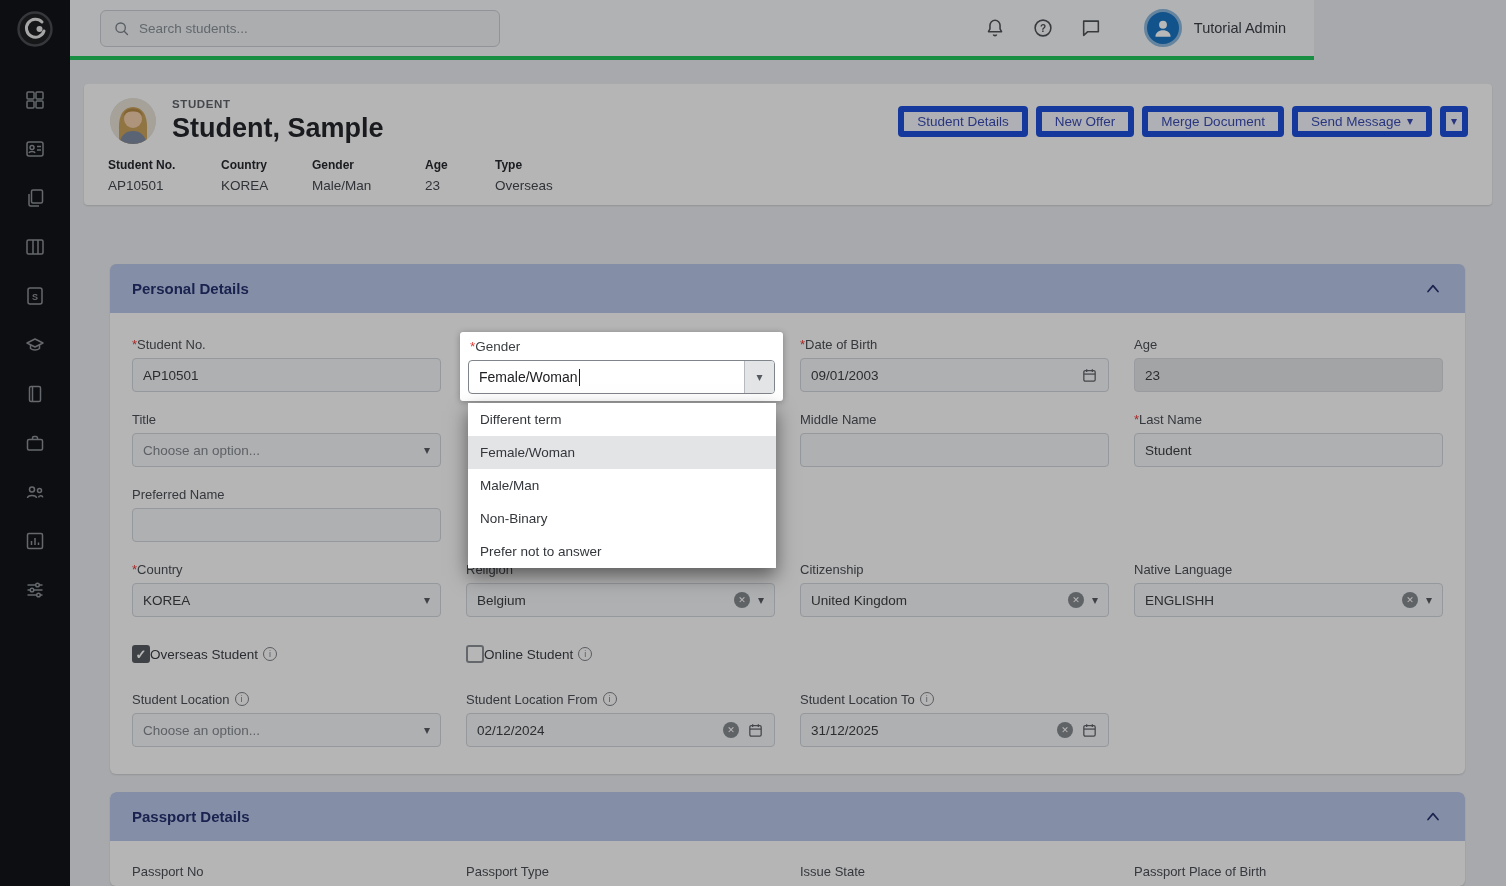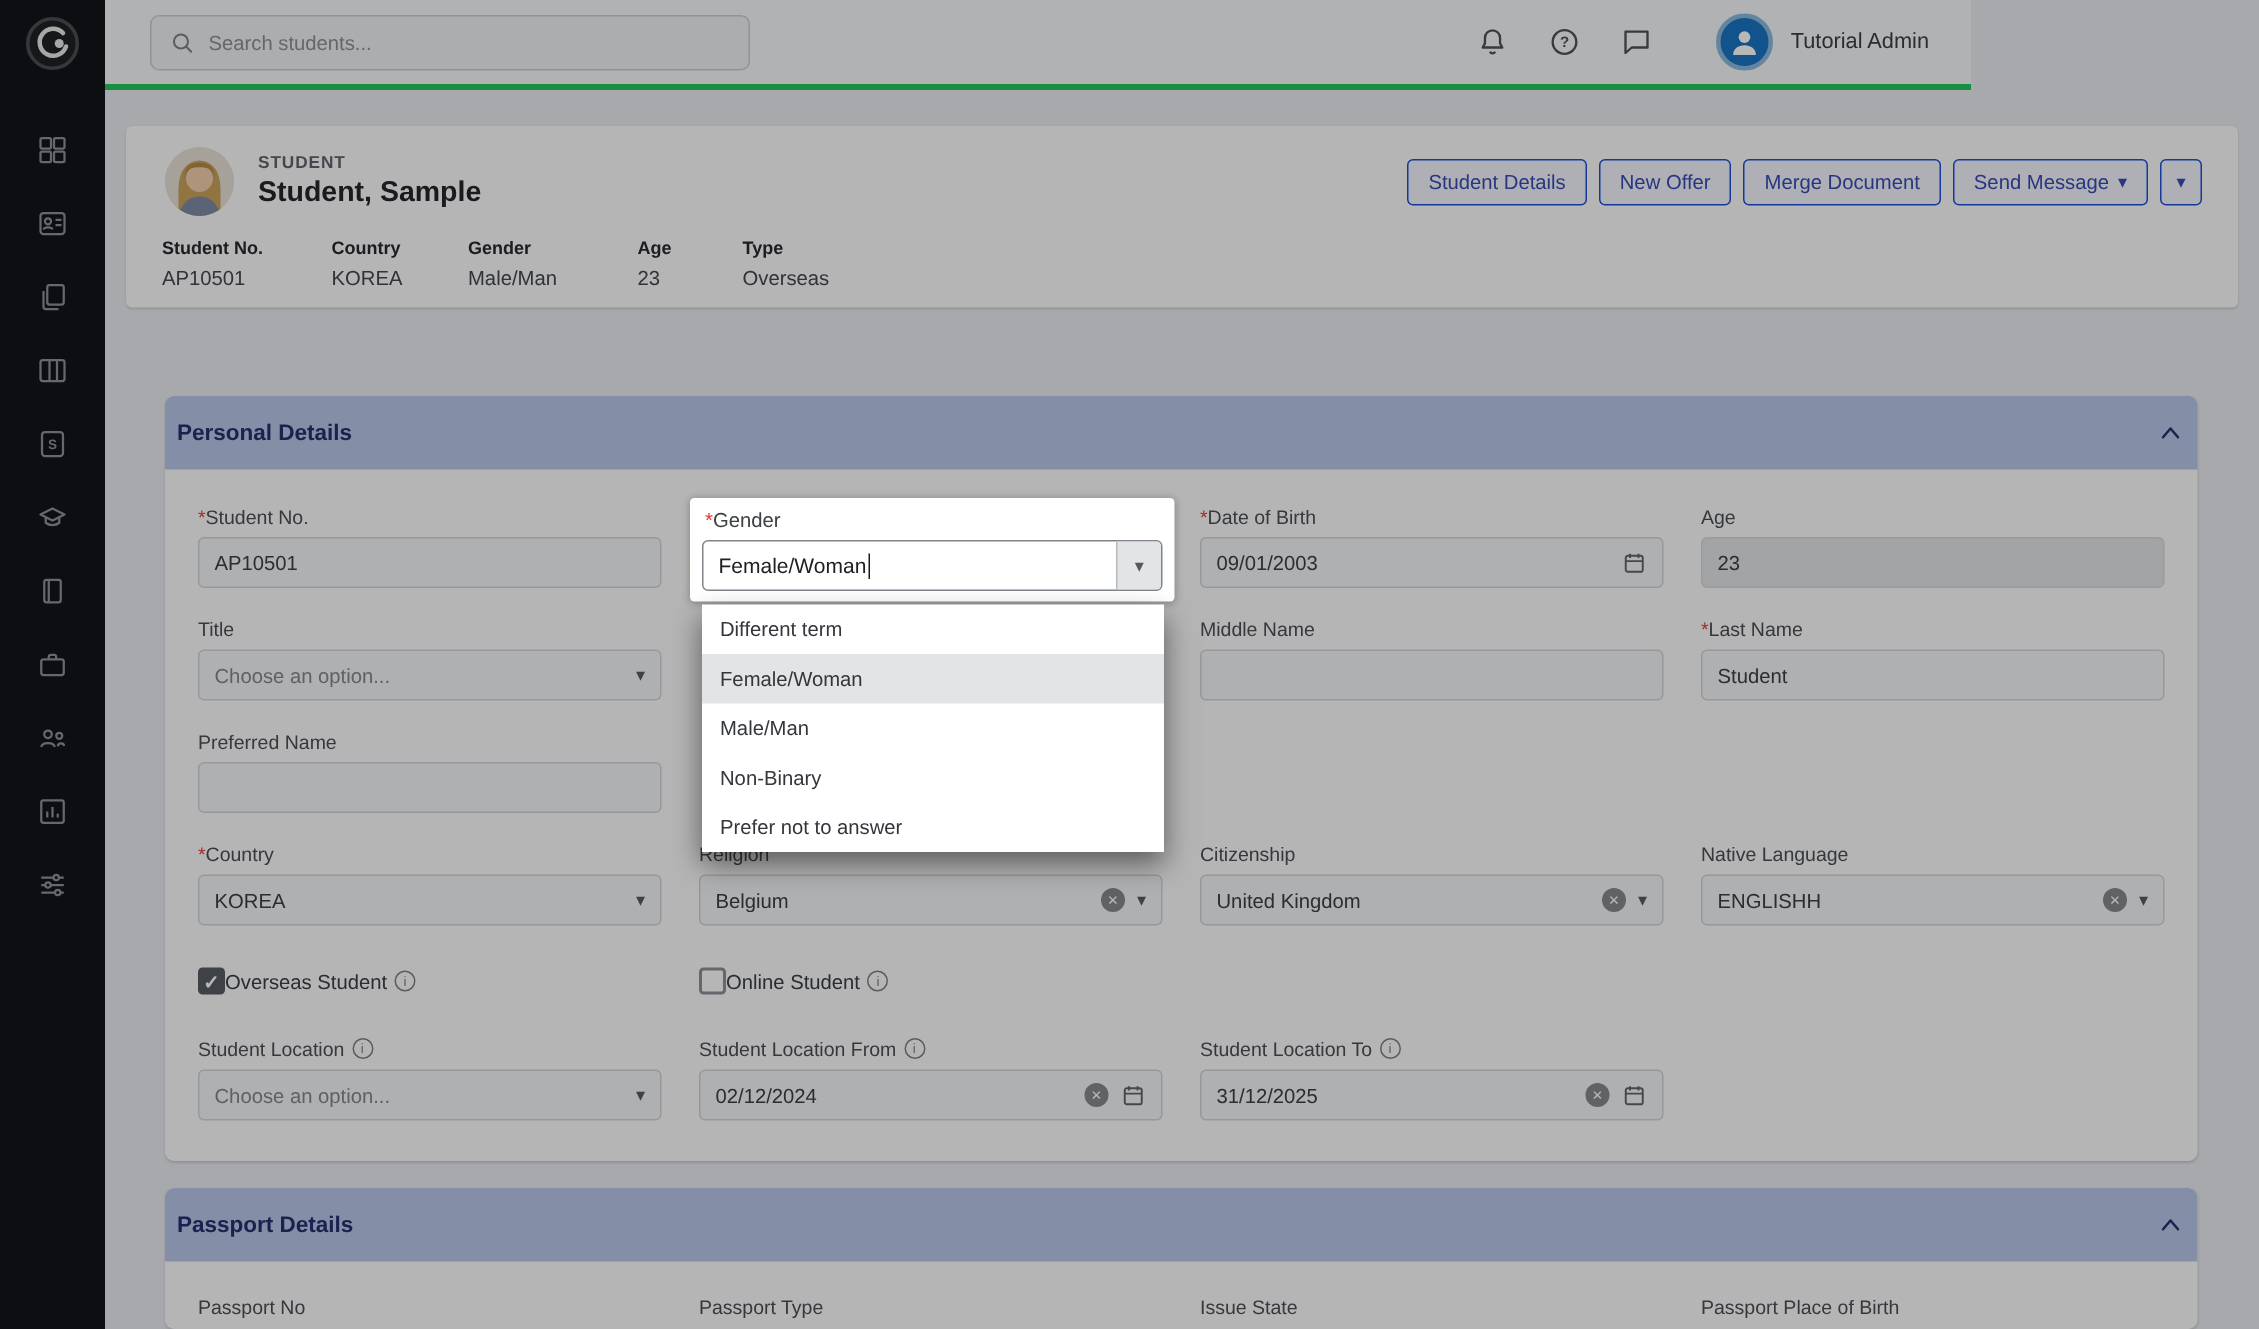--- a/index.html
+++ b/index.html
@@ -26,35 +26,35 @@
   .icon-btn{width:24px;height:24px;border:0;background:none;color:#4e5257;margin-left:24px;padding:0}
   .user-avatar{width:38px;height:38px;border-radius:50%;background:#1a73c1;margin-left:40px;display:flex;align-items:center;justify-content:center;border:3px solid #8cb8dd;cursor:pointer}
   .user-name{font-size:14.5px;color:#3a3e44;margin-left:12px;cursor:pointer}
 
   
   .student-card{position:absolute;left:84px;top:84px;width:1408px;height:121px;background:#fbfbfc;border-radius:4px;box-shadow:0 1px 2px rgba(0,0,0,.14)}
   .card-top{display:flex;align-items:center;height:64px;padding:10px 24px 0 26px}
   .student-photo{width:46px;height:46px;border-radius:50%;overflow:hidden;flex:0 0 auto;background:#ddd}
   .id-block{margin-left:16px}
   .eyebrow{font-size:11.5px;font-weight:700;letter-spacing:.6px;color:#5f646b}
-  .student-name{font-size:19px;font-weight:700;color:#24262b;margin-top:3px}
+  .student-name{font-size:27px;font-weight:700;color:#24262b;margin-top:3px}
   .header-buttons{margin-left:auto;display:flex;gap:8px;align-items:center}
-  .hbtn{height:31px;padding:0 13px;border:1px solid #1d4ed8;border-radius:4px;background:#f1f4fc;color:#3a4cb1;font-size:13.5px;display:flex;align-items:center;gap:6px}
+  .hbtn{height:31px;padding:0 13px;border:6px solid #1d4ed8;border-radius:4px;background:#f1f4fc;color:#3a4cb1;font-size:13.5px;display:flex;align-items:center;gap:6px}
   .more-btn{width:28px;padding:0;justify-content:center}
   .stats-row{display:flex;padding:10px 0 0 24px}
   .stat{margin-right:0}
   .stat.w1{width:113px}.stat.w2{width:91px}.stat.w3{width:113px}.stat.w4{width:70px}
   .stat-label{font-size:12px;font-weight:700;color:#26292e;margin-bottom:6px}
   .stat-value{font-size:13.5px;color:#43474d}
 
   
   .panel{position:absolute;left:110px;width:1355px;background:#fbfbfc;border-radius:6px;box-shadow:0 1px 2px rgba(0,0,0,.14)}
   .panel.personal{top:264px}
   .panel.passport{top:792px;height:94px;overflow:hidden}
-  .panel-header{height:49px;background:#b7c5e6;border-radius:6px 6px 0 0;display:flex;align-items:center;justify-content:space-between;padding:0 8px;cursor:pointer}
+  .panel-header{height:49px;background:#b7c5e6;border-radius:6px 6px 0 0;display:flex;align-items:center;justify-content:space-between;padding:0 22px;cursor:pointer}
   .panel-title{font-size:15px;font-weight:700;color:#25316e}
   .chev{color:#25316e}
   .panel-body{padding:23px 22px 27px}
   .fields-grid{display:grid;grid-template-columns:repeat(4,309px);column-gap:25px;row-gap:19px}
 
   .field{display:flex;flex-direction:column}
   .field-label{font-size:13px;color:#4a4e54;margin-bottom:6px;display:flex;align-items:center;min-height:16px}
   .req{color:#e53935}
   .input{height:34px;background:#f3f4f6;border:1px solid #cfd3d8;border-radius:4px;display:flex;align-items:center;padding:0 10px;font-size:13.5px;color:#3c4043;cursor:text}
   .input .val{flex:1;white-space:nowrap;overflow:hidden}

